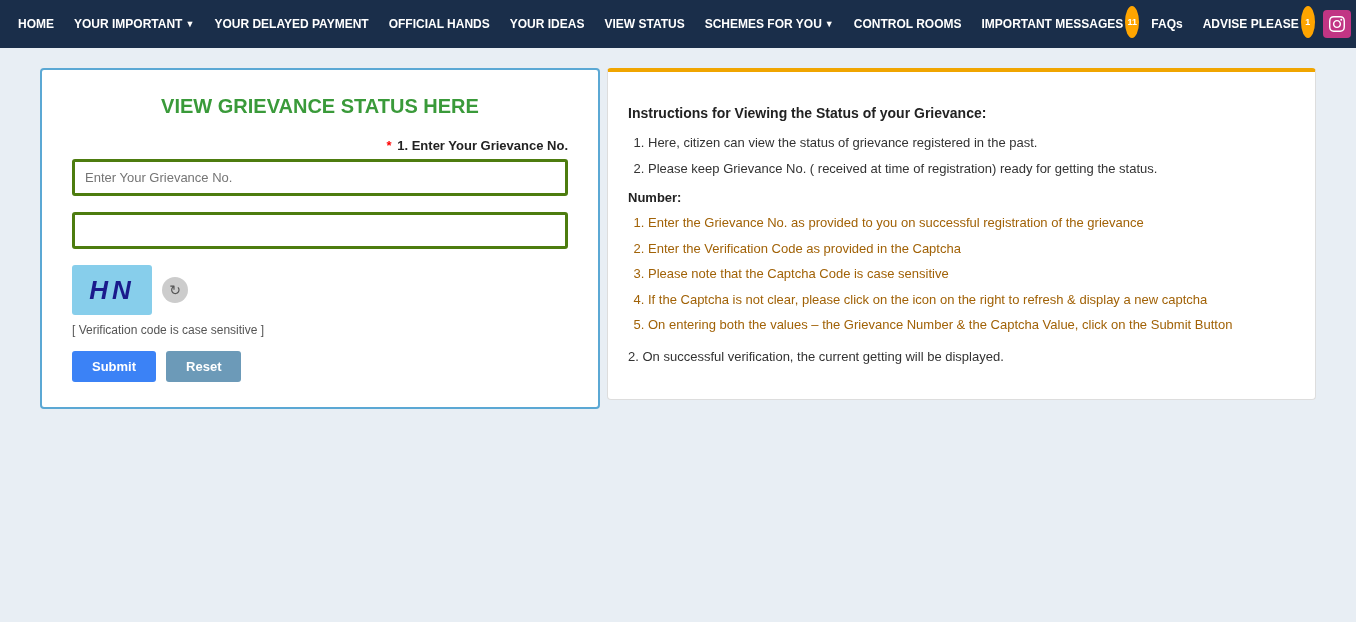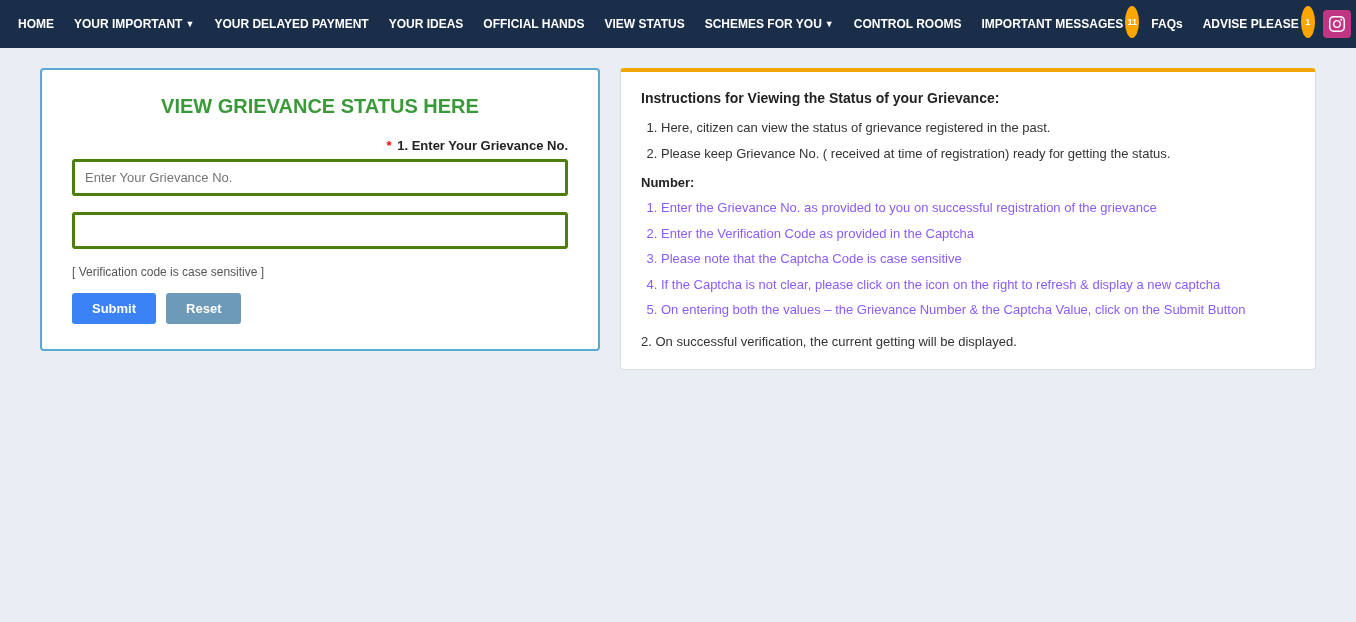--- a/index.html
+++ b/index.html
@@ -72,21 +72,21 @@
       font-size: 14px;
       font-weight: bold;
       cursor: pointer;
     }
     .social-instagram { background: #c13584; }
 
     
     .main-content {
       display: flex;
       padding: 20px 40px;
-      gap: 20px;
+      gap: 7px;
       align-items: flex-start;
     }
 
     
     .form-panel {
       background: #fff;
       border: 2px solid #5ba8d4;
       border-radius: 4px;
       padding: 25px 30px;
       width: 560px;
@@ -184,21 +184,21 @@
     }
 
     
     .info-panel {
       background: #fff;
       border-top: 4px solid #f0a500;
       border-left: 1px solid #ddd;
       border-right: 1px solid #ddd;
       border-bottom: 1px solid #ddd;
       border-radius: 4px;
-      padding: 18px 20px;
+      padding: 33px 20px;
       flex: 1;
       min-width: 0;
     }
     .info-title {
       font-size: 14px;
       font-weight: bold;
       color: #222;
       margin-bottom: 12px;
     }
     .info-list {
@@ -217,41 +217,41 @@
       font-size: 13px;
       color: #222;
     }
     .steps-list {
       margin-left: 20px;
       margin-bottom: 12px;
     }
     .steps-list li {
       margin-bottom: 6px;
       line-height: 1.5;
-      color: #8b5cf6;
+      color: #a16207;
       font-size: 13px;
     }
     .info-footer {
       font-size: 13px;
       color: #333;
       line-height: 1.5;
     }
   </style>
 </head>
 <body>
 
 <nav>
   <a class="nav-item">HOME</a>
   <a class="nav-item">
     <span>YOUR IMPORTANT</span>
     <span class="arrow">▼</span>
   </a>
   <a class="nav-item">YOUR DELAYED PAYMENT</a>
+  <a class="nav-item">OFFICIAL HANDS</a>
   <a class="nav-item">YOUR IDEAS</a>
-  <a class="nav-item">OFFICIAL HANDS</a>
   <a class="nav-item">VIEW STATUS</a>
   <a class="nav-item">
     <span>SCHEMES FOR YOU</span>
     <span class="arrow">▼</span>
   </a>
   <a class="nav-item">CONTROL ROOMS</a>
   <a class="nav-item" style="position:relative; padding-right:18px;">
     <span>IMPORTANT MESSAGES</span>
     <span class="nav-badge">11</span>
   </a>
@@ -283,20 +283,24 @@
         <span class="required-star">*</span>
         <span>1. Enter Your Grievance No.</span>
       </label>
       <input type="text" class="form-input" placeholder="Enter Your Grievance No." style="">
     </div>
 
     <div class="form-group">
       <input type="text" class="form-input" style="">
     </div>
 
+    <div class="captcha-row">
+      <div class="captcha-box">HN</div>
+      <div class="refresh-icon" title="Refresh captcha">↻</div>
+    </div>
     <div class="captcha-note">[ Verification code is case sensitive ]</div>
 
     <div class="btn-row">
       <button class="btn-submit">Submit</button>
       <button class="btn-reset">Reset</button>
     </div>
   </div>
 
   <div class="info-panel">
     <div class="info-title">Instructions for Viewing the Status of your Grievance:</div>

